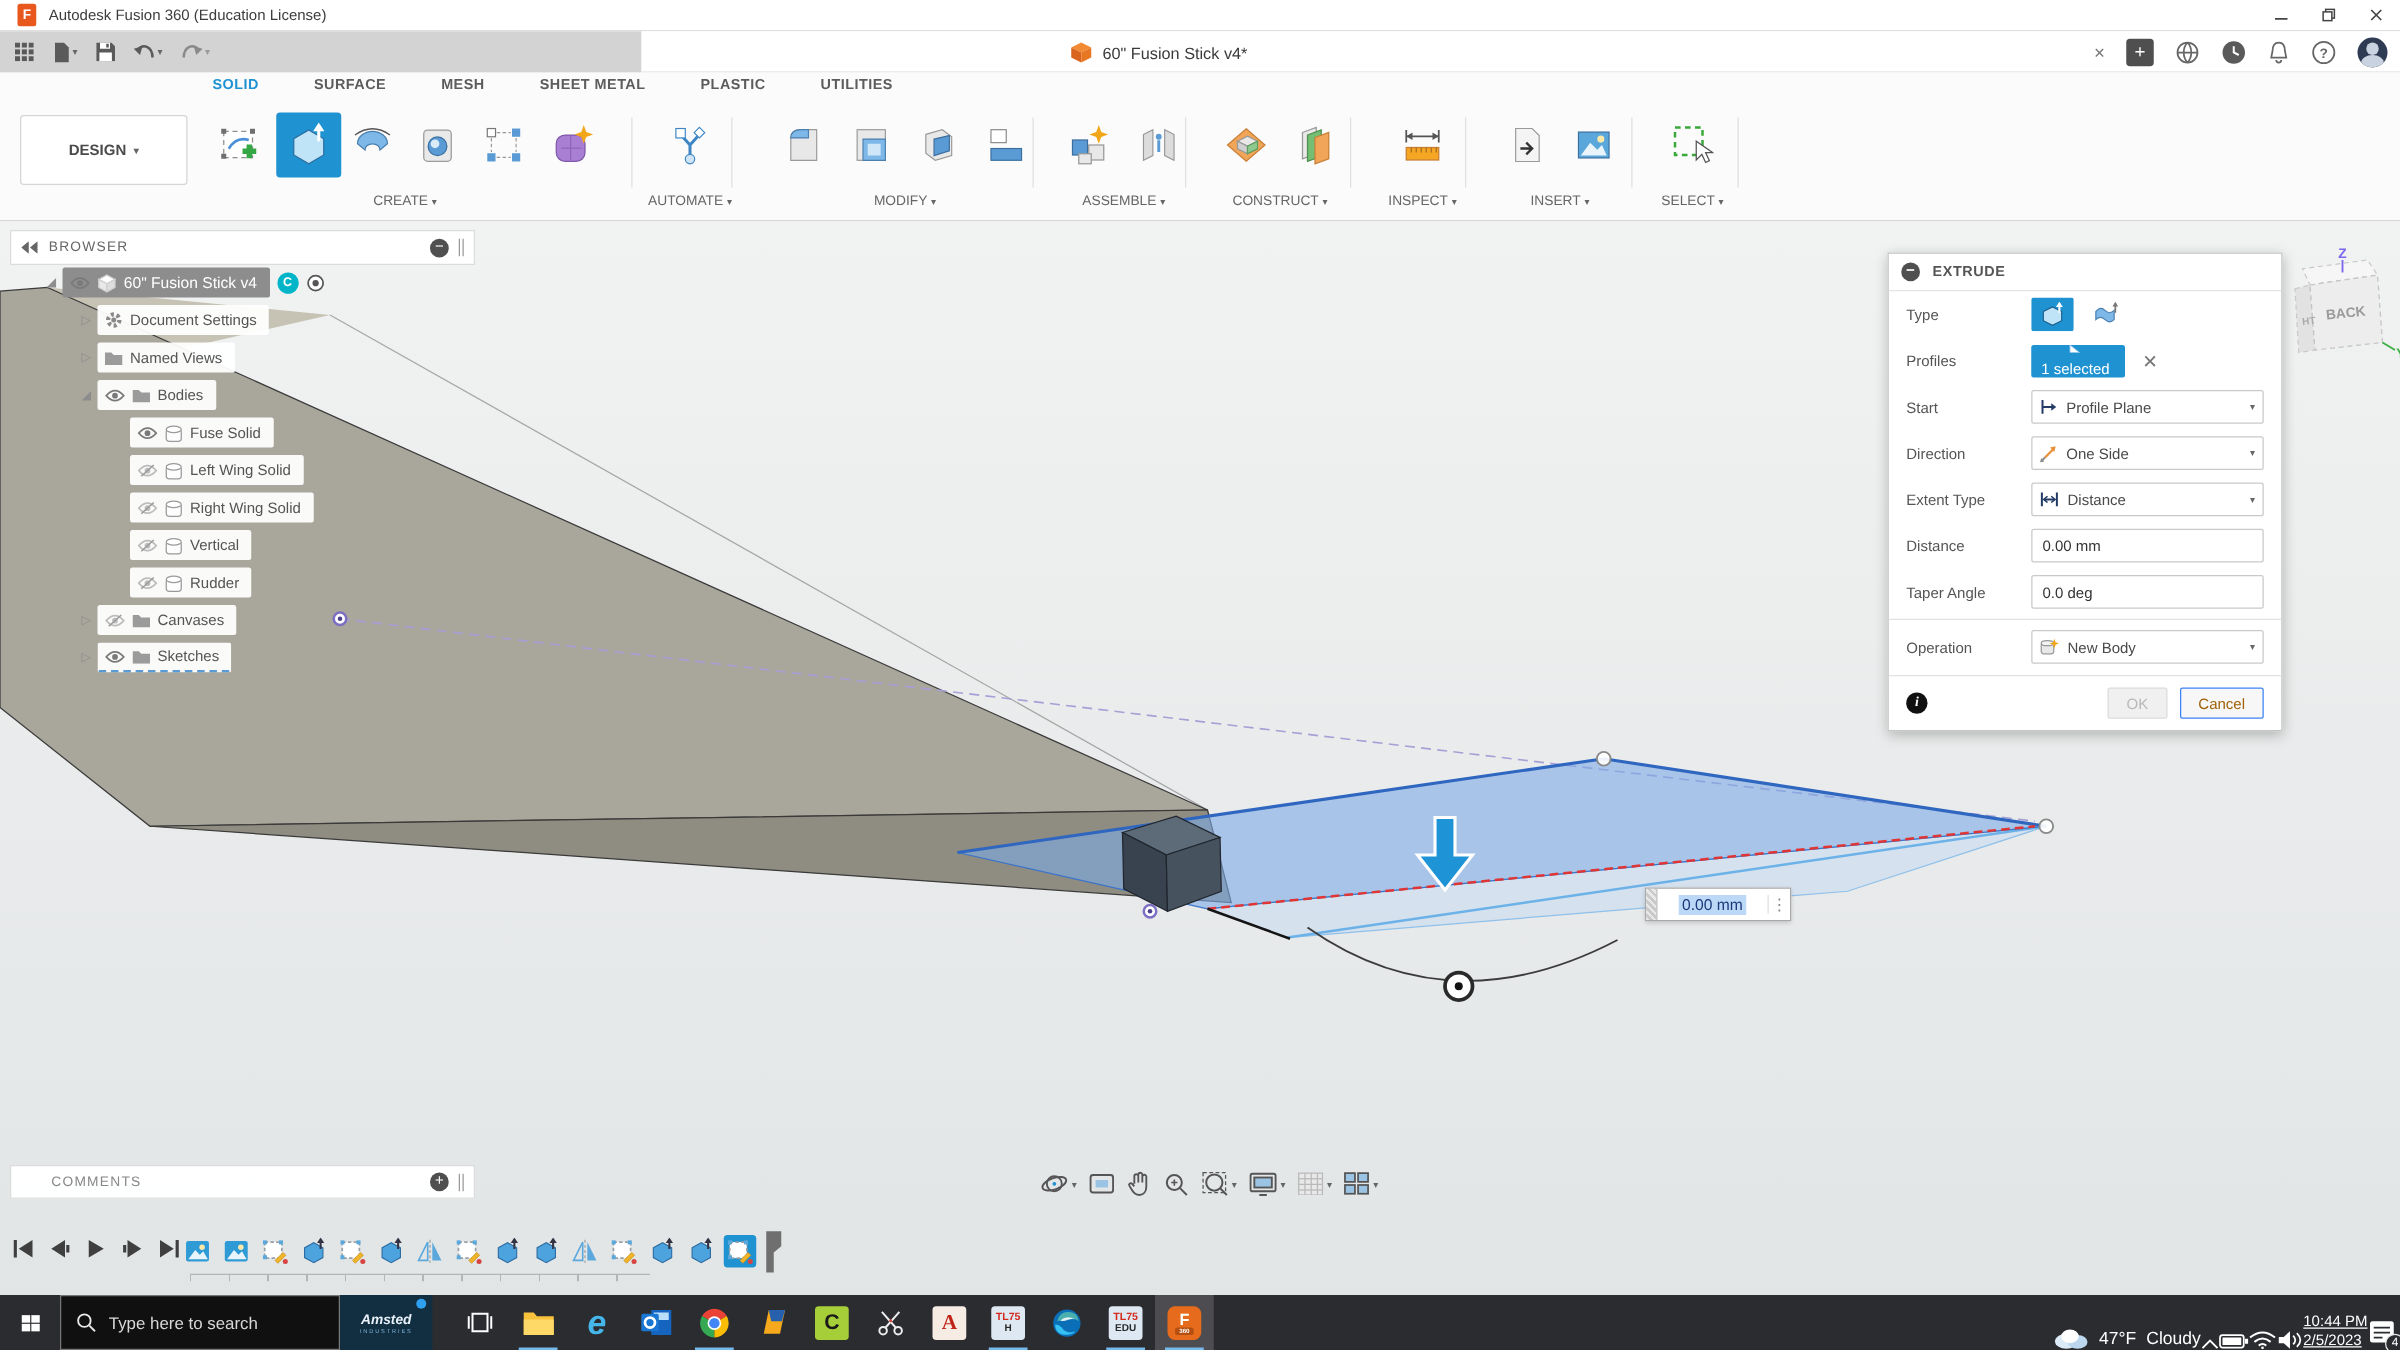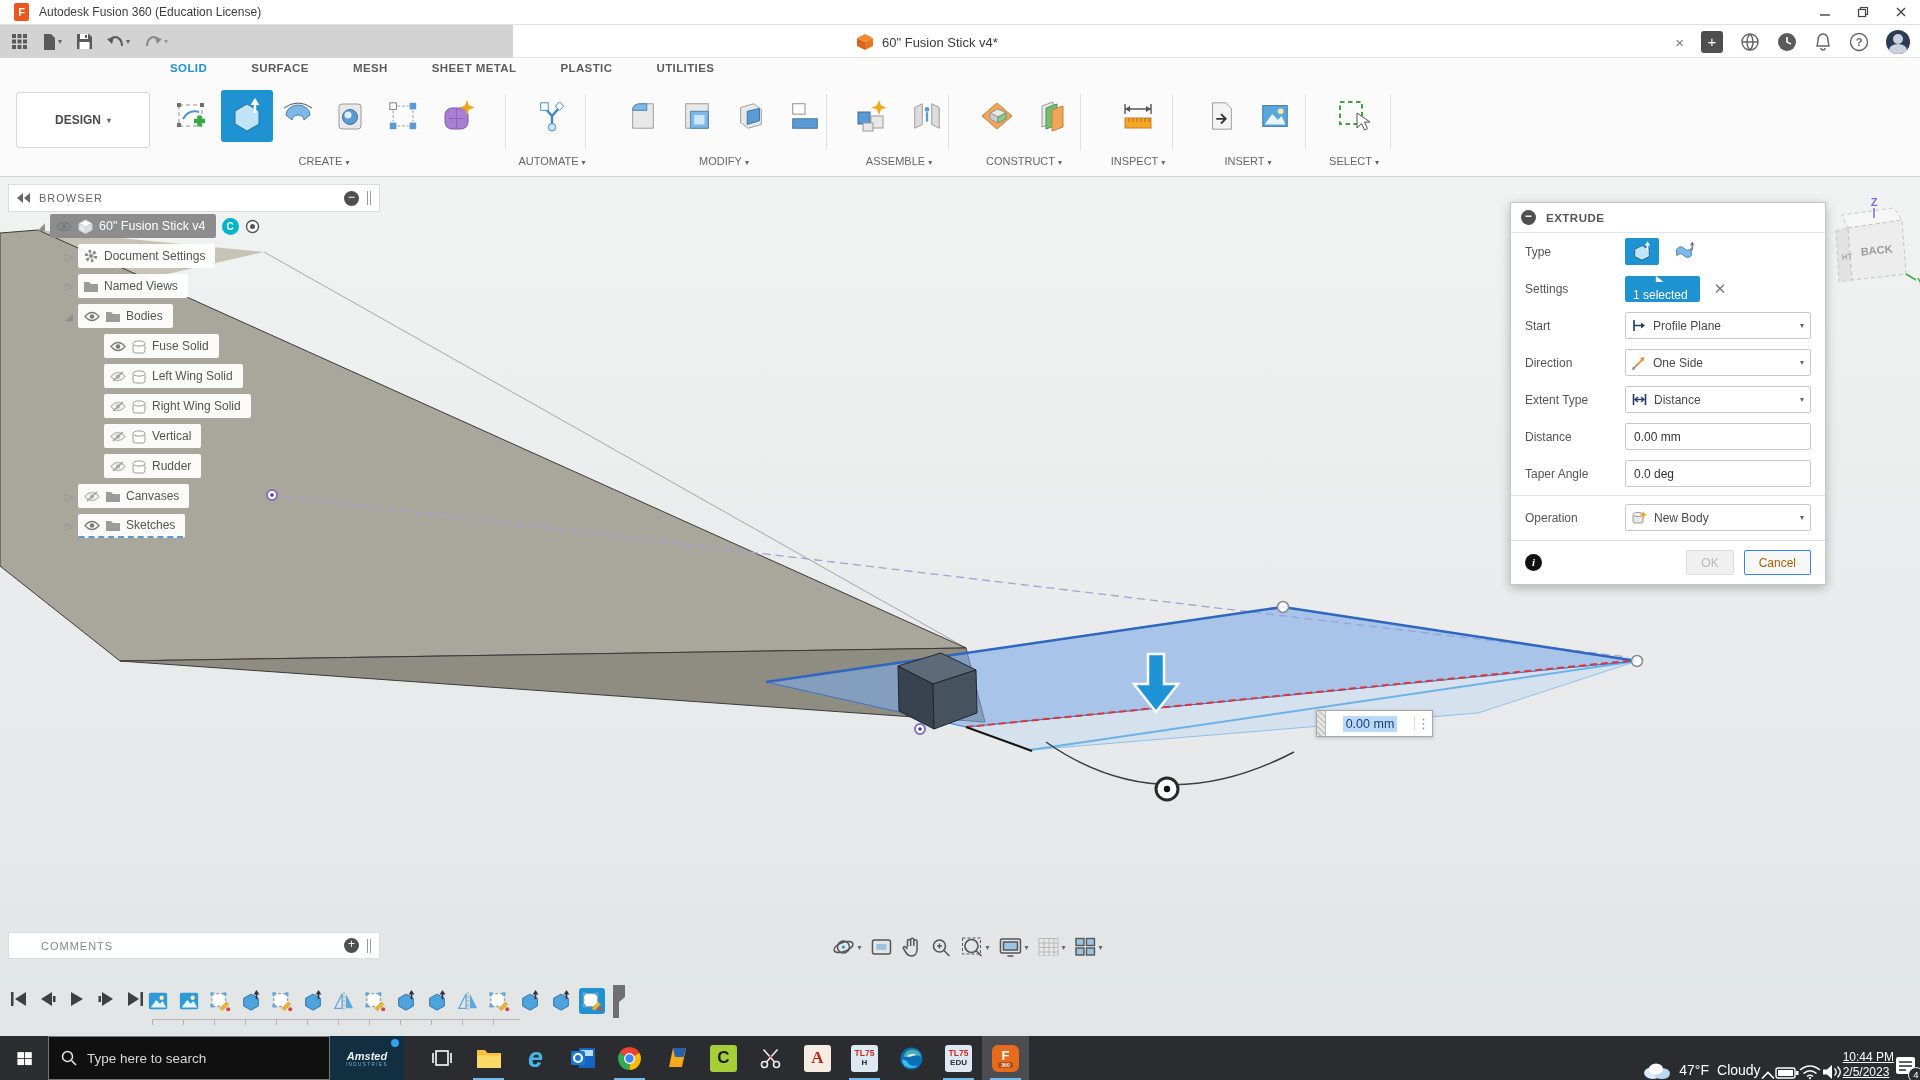--- a/index.html
+++ b/index.html
@@ -100,21 +100,21 @@
   #features { position:absolute; left:145px; top:988px; display:flex; align-items:flex-start; gap:5px; }
   .tl-feat { width:26px; height:26px; display:flex; align-items:center; justify-content:center; border-radius:3px; }
   .tl-feat.active { background:#1f93d2; }
   #tl-marker { margin-left:1px; margin-top:-4px; }
   #tl-rail { position:absolute; left:152px; top:1019px; width:368px; height:6px; border-top:1px solid #b5b5b5;
      background:repeating-linear-gradient(90deg,#b5b5b5 0 1px,transparent 1px 31px); }
 
   
   #taskbar { position:absolute; left:0; top:1036px; width:1920px; height:44px; background:#2b2c30; display:flex; align-items:stretch; color:#fff; }
   #start-btn { width:48px; display:flex; align-items:center; justify-content:center; }
-  #search-box { width:282px; background:#101010; border:1px solid #767676; display:flex; align-items:center; gap:10px; padding:0 12px; }
+  #search-box { width:224px; background:#101010; border:1px solid #767676; display:flex; align-items:center; gap:10px; padding:0 12px; }
   #search-text { font-size:13.5px; color:#d8d8d8; font-weight:300; }
   #amsted-tile { width:74px; background:#122f42; display:flex; flex-direction:column; align-items:center; justify-content:center; position:relative; }
   #amsted-label { font-size:11px; font-weight:bold; font-style:italic; color:#e8f1f8; }
   #amsted-sub { font-size:4.5px; letter-spacing:1.5px; color:#7fb3d8; }
   #amsted-dot { position:absolute; right:5px; top:3px; width:8px; height:8px; border-radius:50%; background:#2f9ff0; }
   #app-row { display:flex; align-items:stretch; margin-left:14px; }
   .tb-app { width:47px; display:flex; align-items:center; justify-content:center; position:relative; }
   .tb-app.active { background:rgba(255,255,255,.16); }
   .tb-app .runbar { position:absolute; left:8px; bottom:0; width:31px; height:2.5px; background:#76b9ed; }
   .tile { width:27px; height:27px; border-radius:3px; display:flex; flex-direction:column; align-items:center; justify-content:center; font-weight:bold; }
@@ -672,21 +672,21 @@
       <span class="typebtn">
           <svg width="22" height="22" viewBox="0 0 24 24">
             <path d="M4 9 Q8 4 12 8 Q16 12 20 8 L20 16 Q16 20 12 16 Q8 12 4 16 Z" fill="#7db8e8" stroke="#4a7fae"></path>
             <path d="M21 10 V2" stroke="#777" stroke-width="1.5"></path>
             <path d="M21 0.5 l-2.5 4 h5 Z" fill="#777"></path>
           </svg>
         </span>
     </span>
   </div>
   <div class="d-row">
-    <span class="d-label">Settings</span>
+    <span class="d-label">Profiles</span>
     <span class="d-ctl">
       <span class="chip-sel">
         <svg width="11" height="14">
             <path d="M1 0 L1 12 L4.5 8.8 L6.8 13.5 L9 12.4 L6.7 7.8 L10.5 7.6 Z" fill="#fff" stroke="#9cc6e8" stroke-width=".7"></path>
           </svg>
         <span>1 selected</span>
       </span>
       <span class="x-clear">✕</span>
     </span>
   </div>

